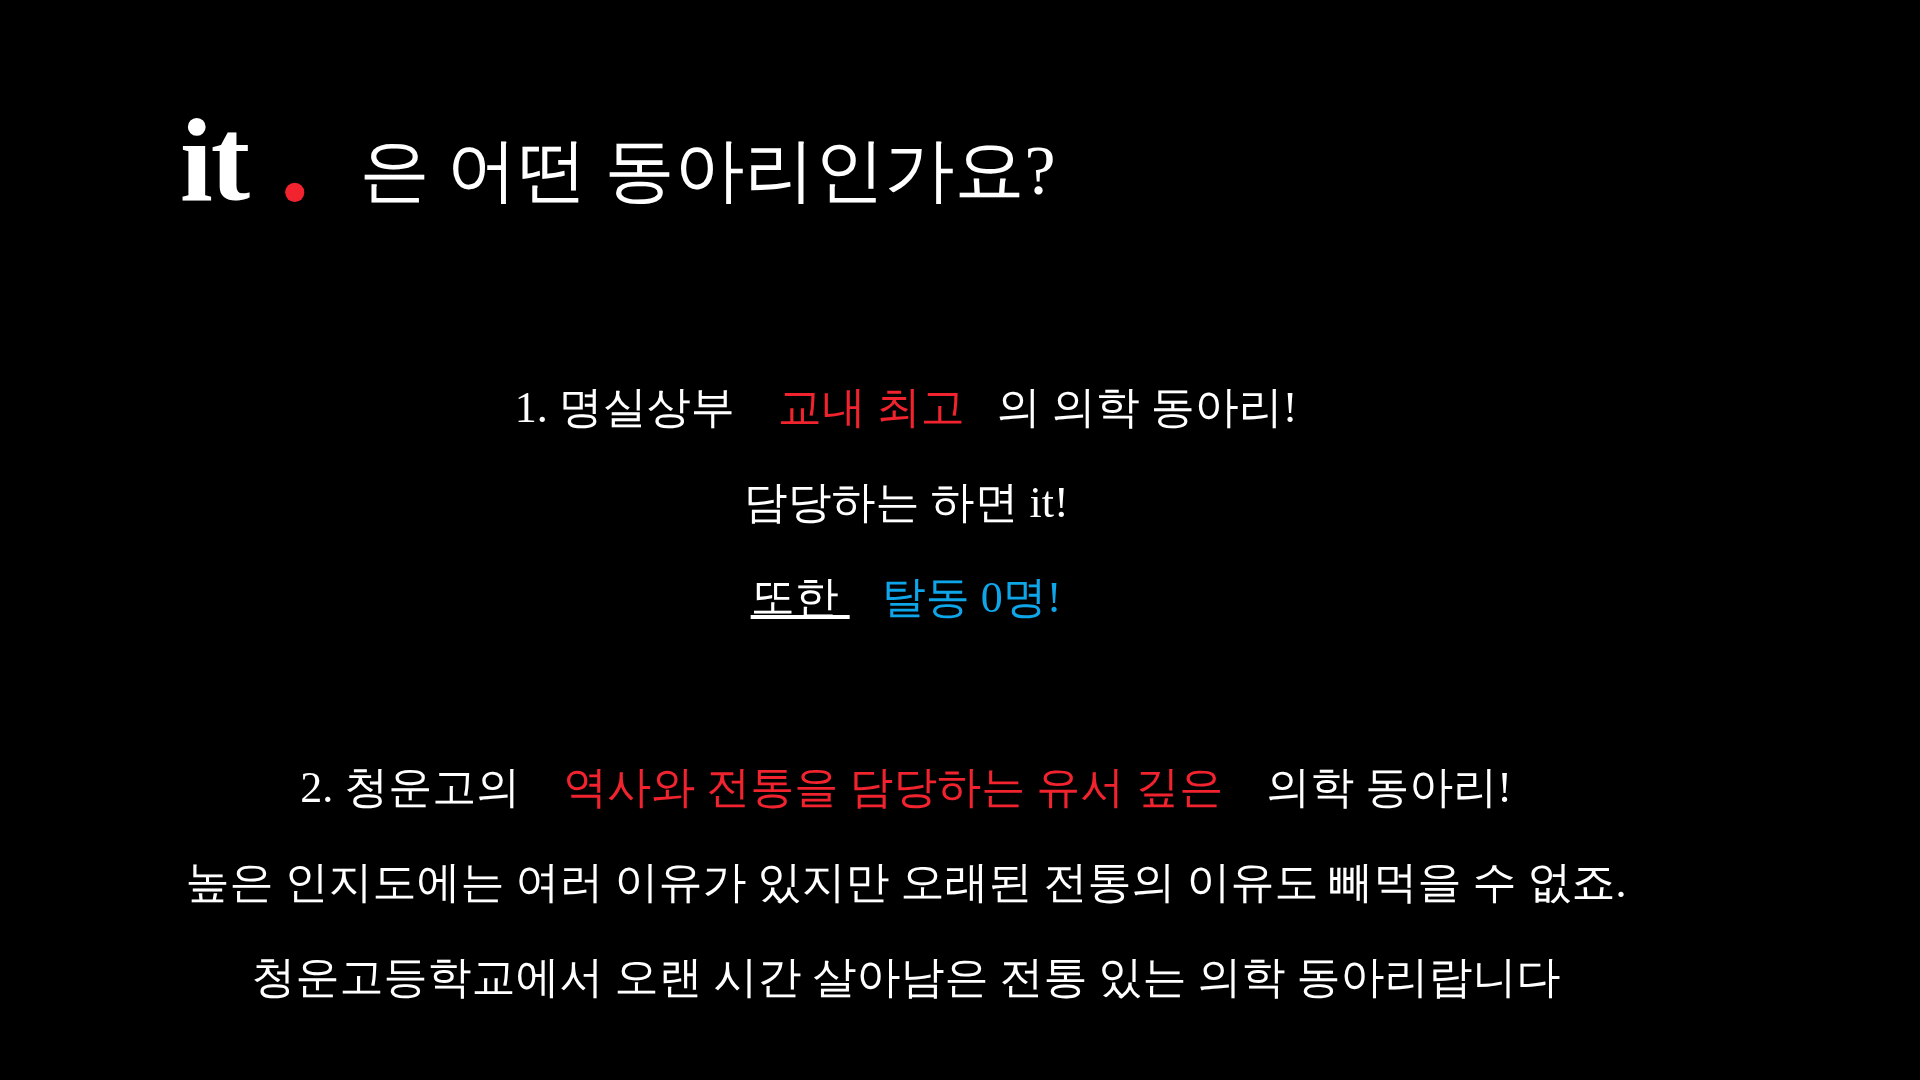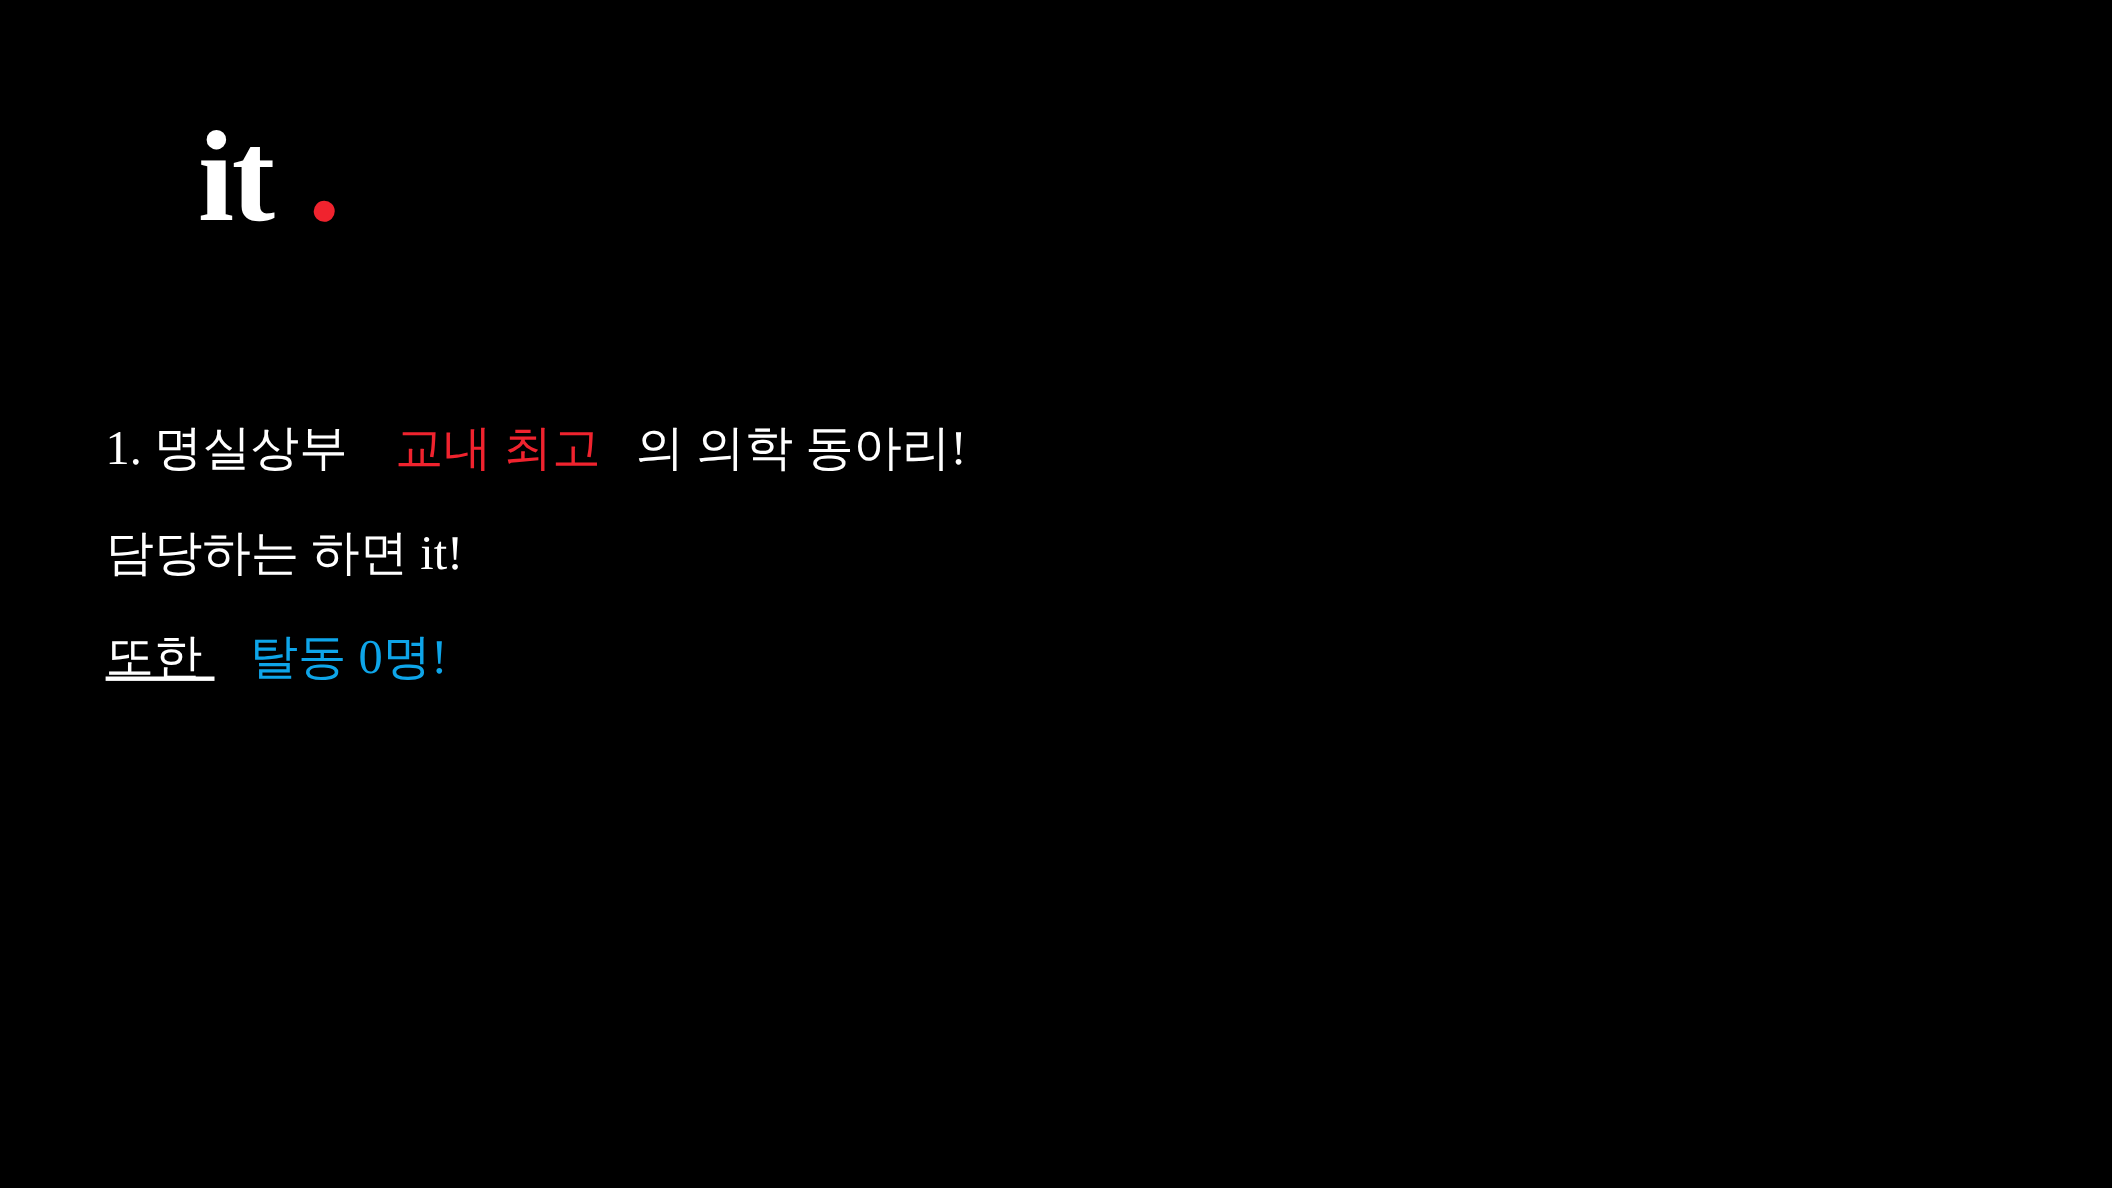--- a/index.html
+++ b/index.html
@@ -57,20 +57,21 @@
     position: relative;
     top: -6px;
   }
 
   
   .body-block {
     position: absolute;
     left: 0;
     top: 296px;
     width: 1748px;
+    text-align: center;
   }
 
   .para {
     width: 100%;
   }
 
   .line {
     font-family: "Liberation Serif", "DejaVu Serif", serif;
     font-size: 44px;
     line-height: 63px;
@@ -82,24 +83,30 @@
     height: 63px;
   }
 </style>
 </head>
 <body>
 
 <div class="slide">
 
   <div class="title-row">
     <span class="logo"><span>it</span><span class="logo-dot">.</span></span>
+    <span class="title-text">은 어떤 동아리인가요?</span>
   </div>
 
   <div class="body-block">
     <div class="para">
       <div class="line"><span style="color: rgb(255, 255, 255);">1. 명실상부 </span><span style="color: rgb(240, 35, 46);">교내 최고</span><span style="color: rgb(255, 255, 255);">의 의학 동아리!</span></div>
       <div class="line"><span style="color: rgb(255, 255, 255);">담당하는 하면 it!</span></div>
       <div class="line"><span style="color: rgb(255, 255, 255); text-decoration: underline;">또한 </span><span style="color: #0ea5e9;">탈동 0명!</span></div>
     </div>
     <div class="para-gap"></div>
+    <div class="para">
+      <div class="line"><span style="color: rgb(255, 255, 255);">2. 청운고의 </span><span style="color: rgb(240, 35, 46);">역사와 전통을 담당하는 유서 깊은</span><span style="color: rgb(255, 255, 255);"> 의학 동아리!</span></div>
+      <div class="line"><span style="color: rgb(255, 255, 255);">높은 인지도에는 여러 이유가 있지만 오래된 전통의 이유도 빼먹을 수 없죠.</span></div>
+      <div class="line"><span style="color: rgb(255, 255, 255);">청운고등학교에서 오랜 시간 살아남은 전통 있는 의학 동아리랍니다</span></div>
+    </div>
   </div>
 
 </div>
 
 </body></html>

